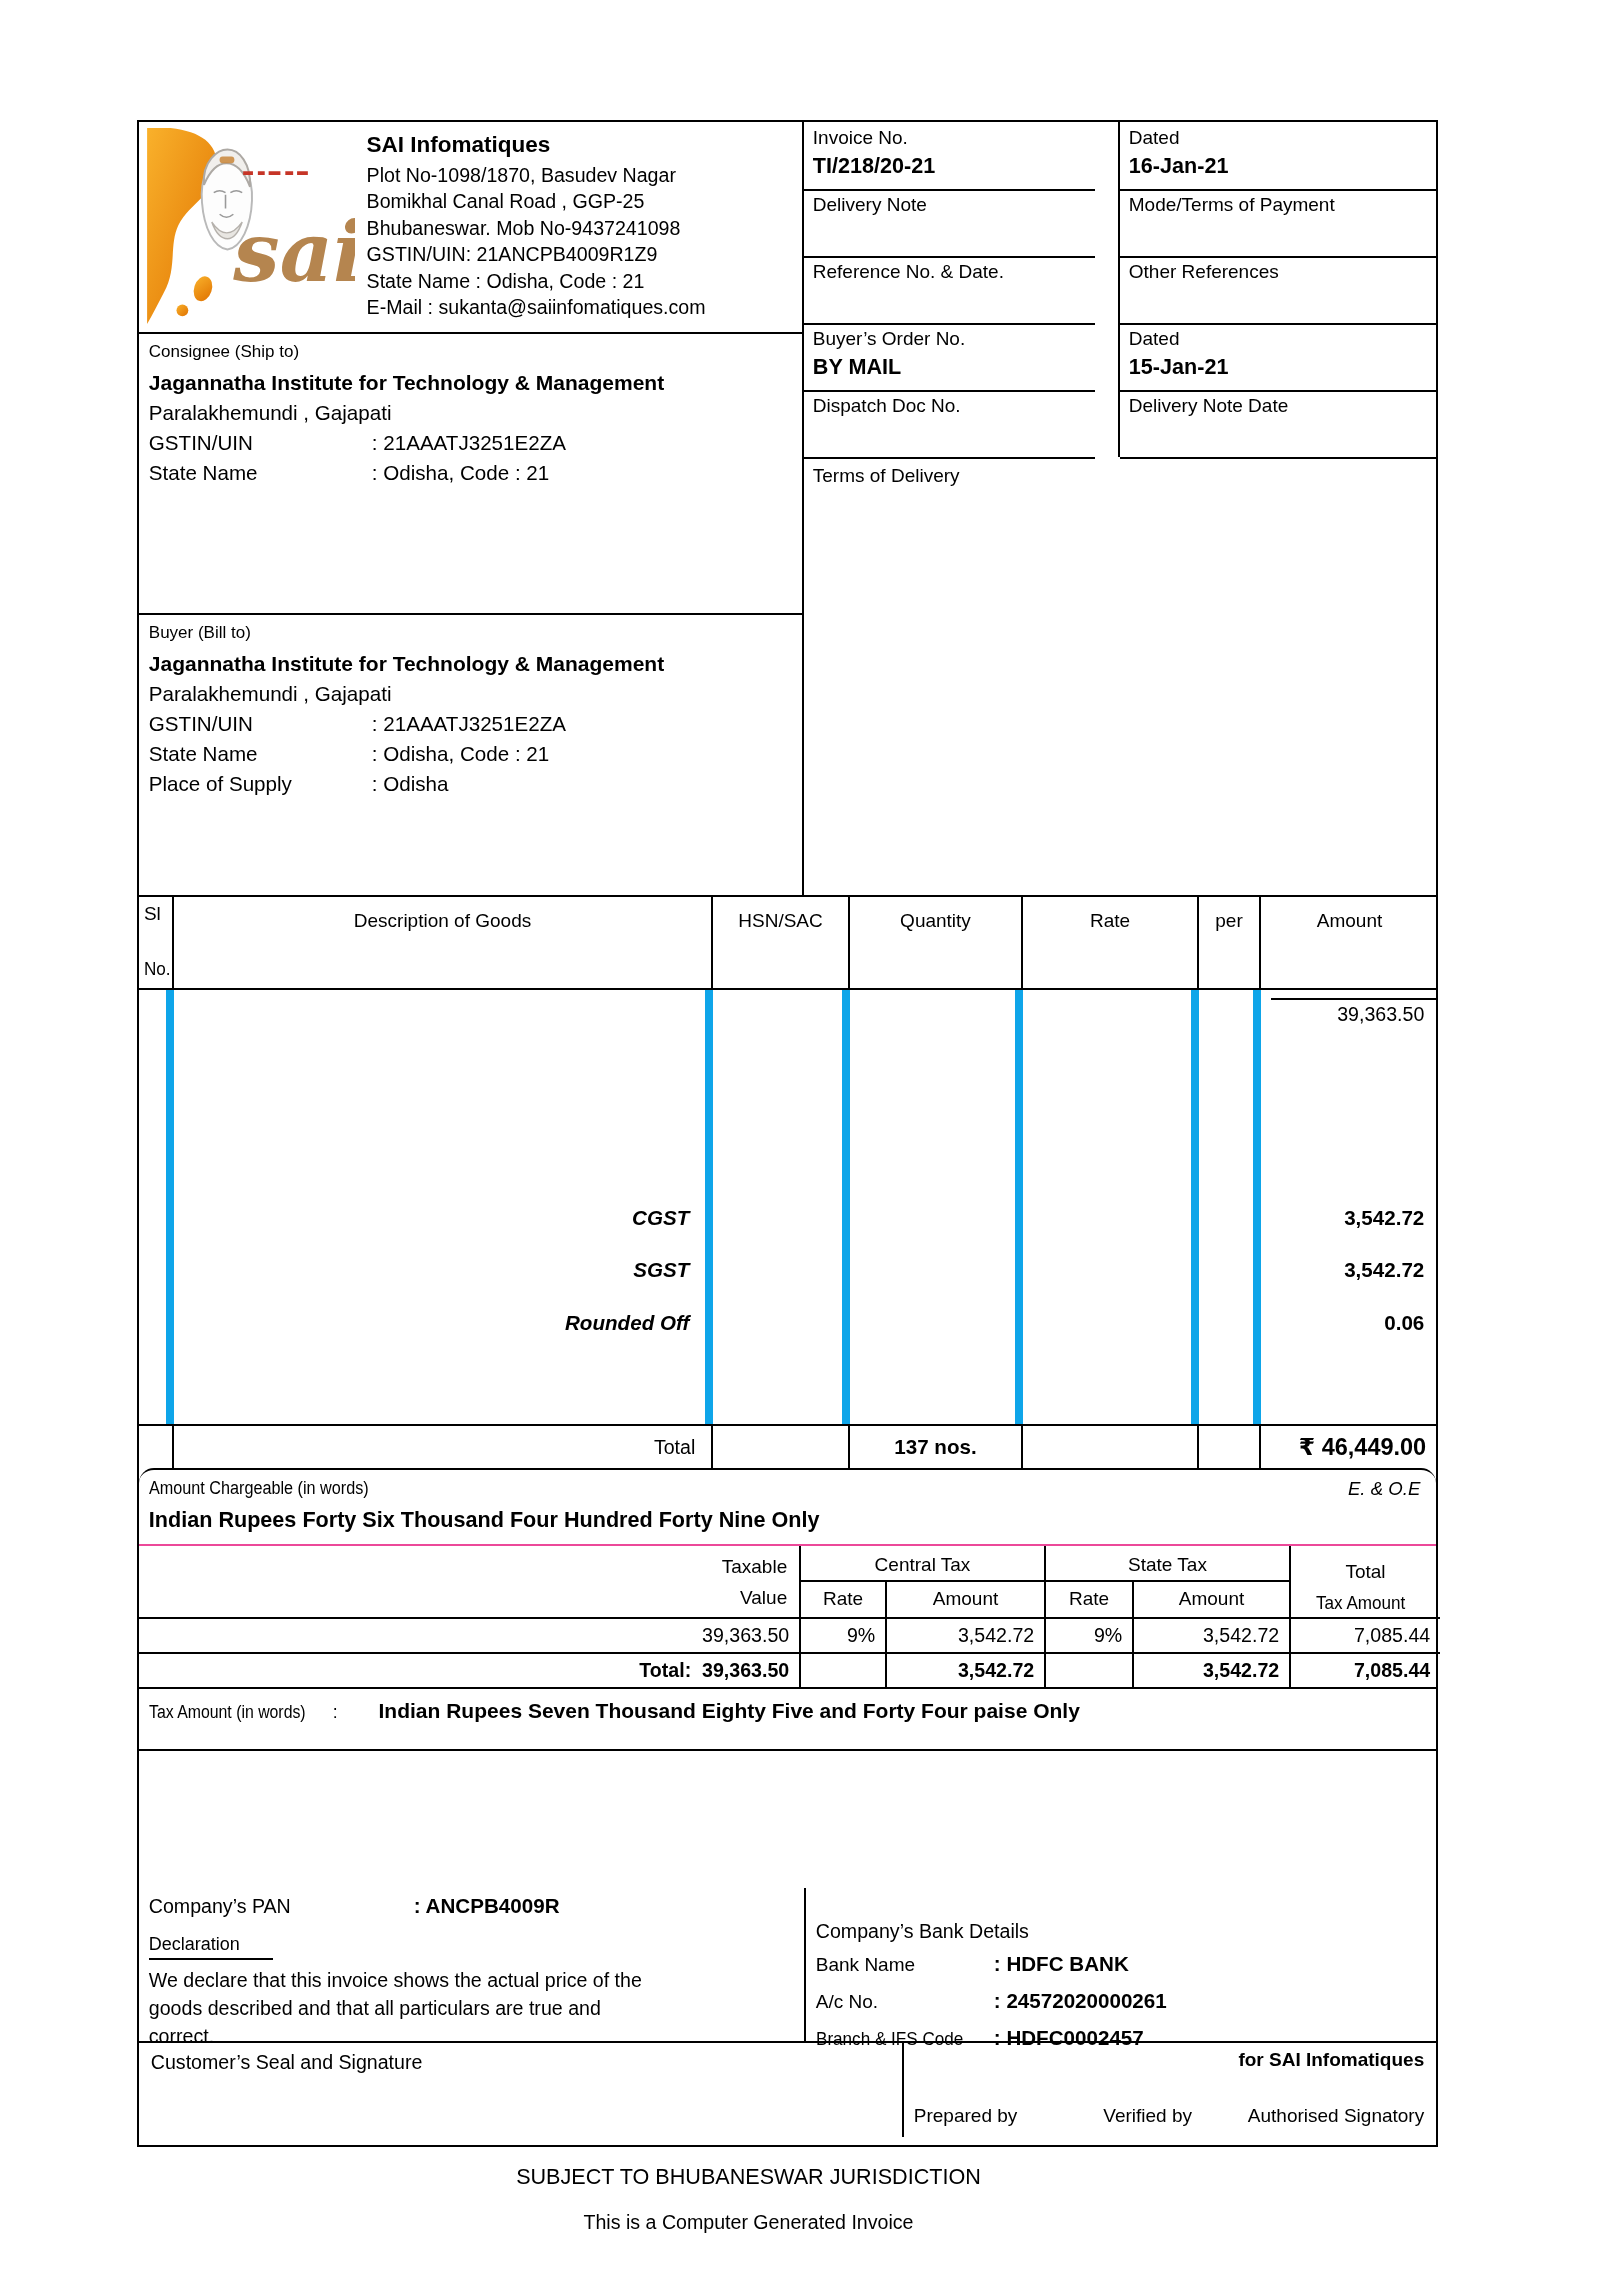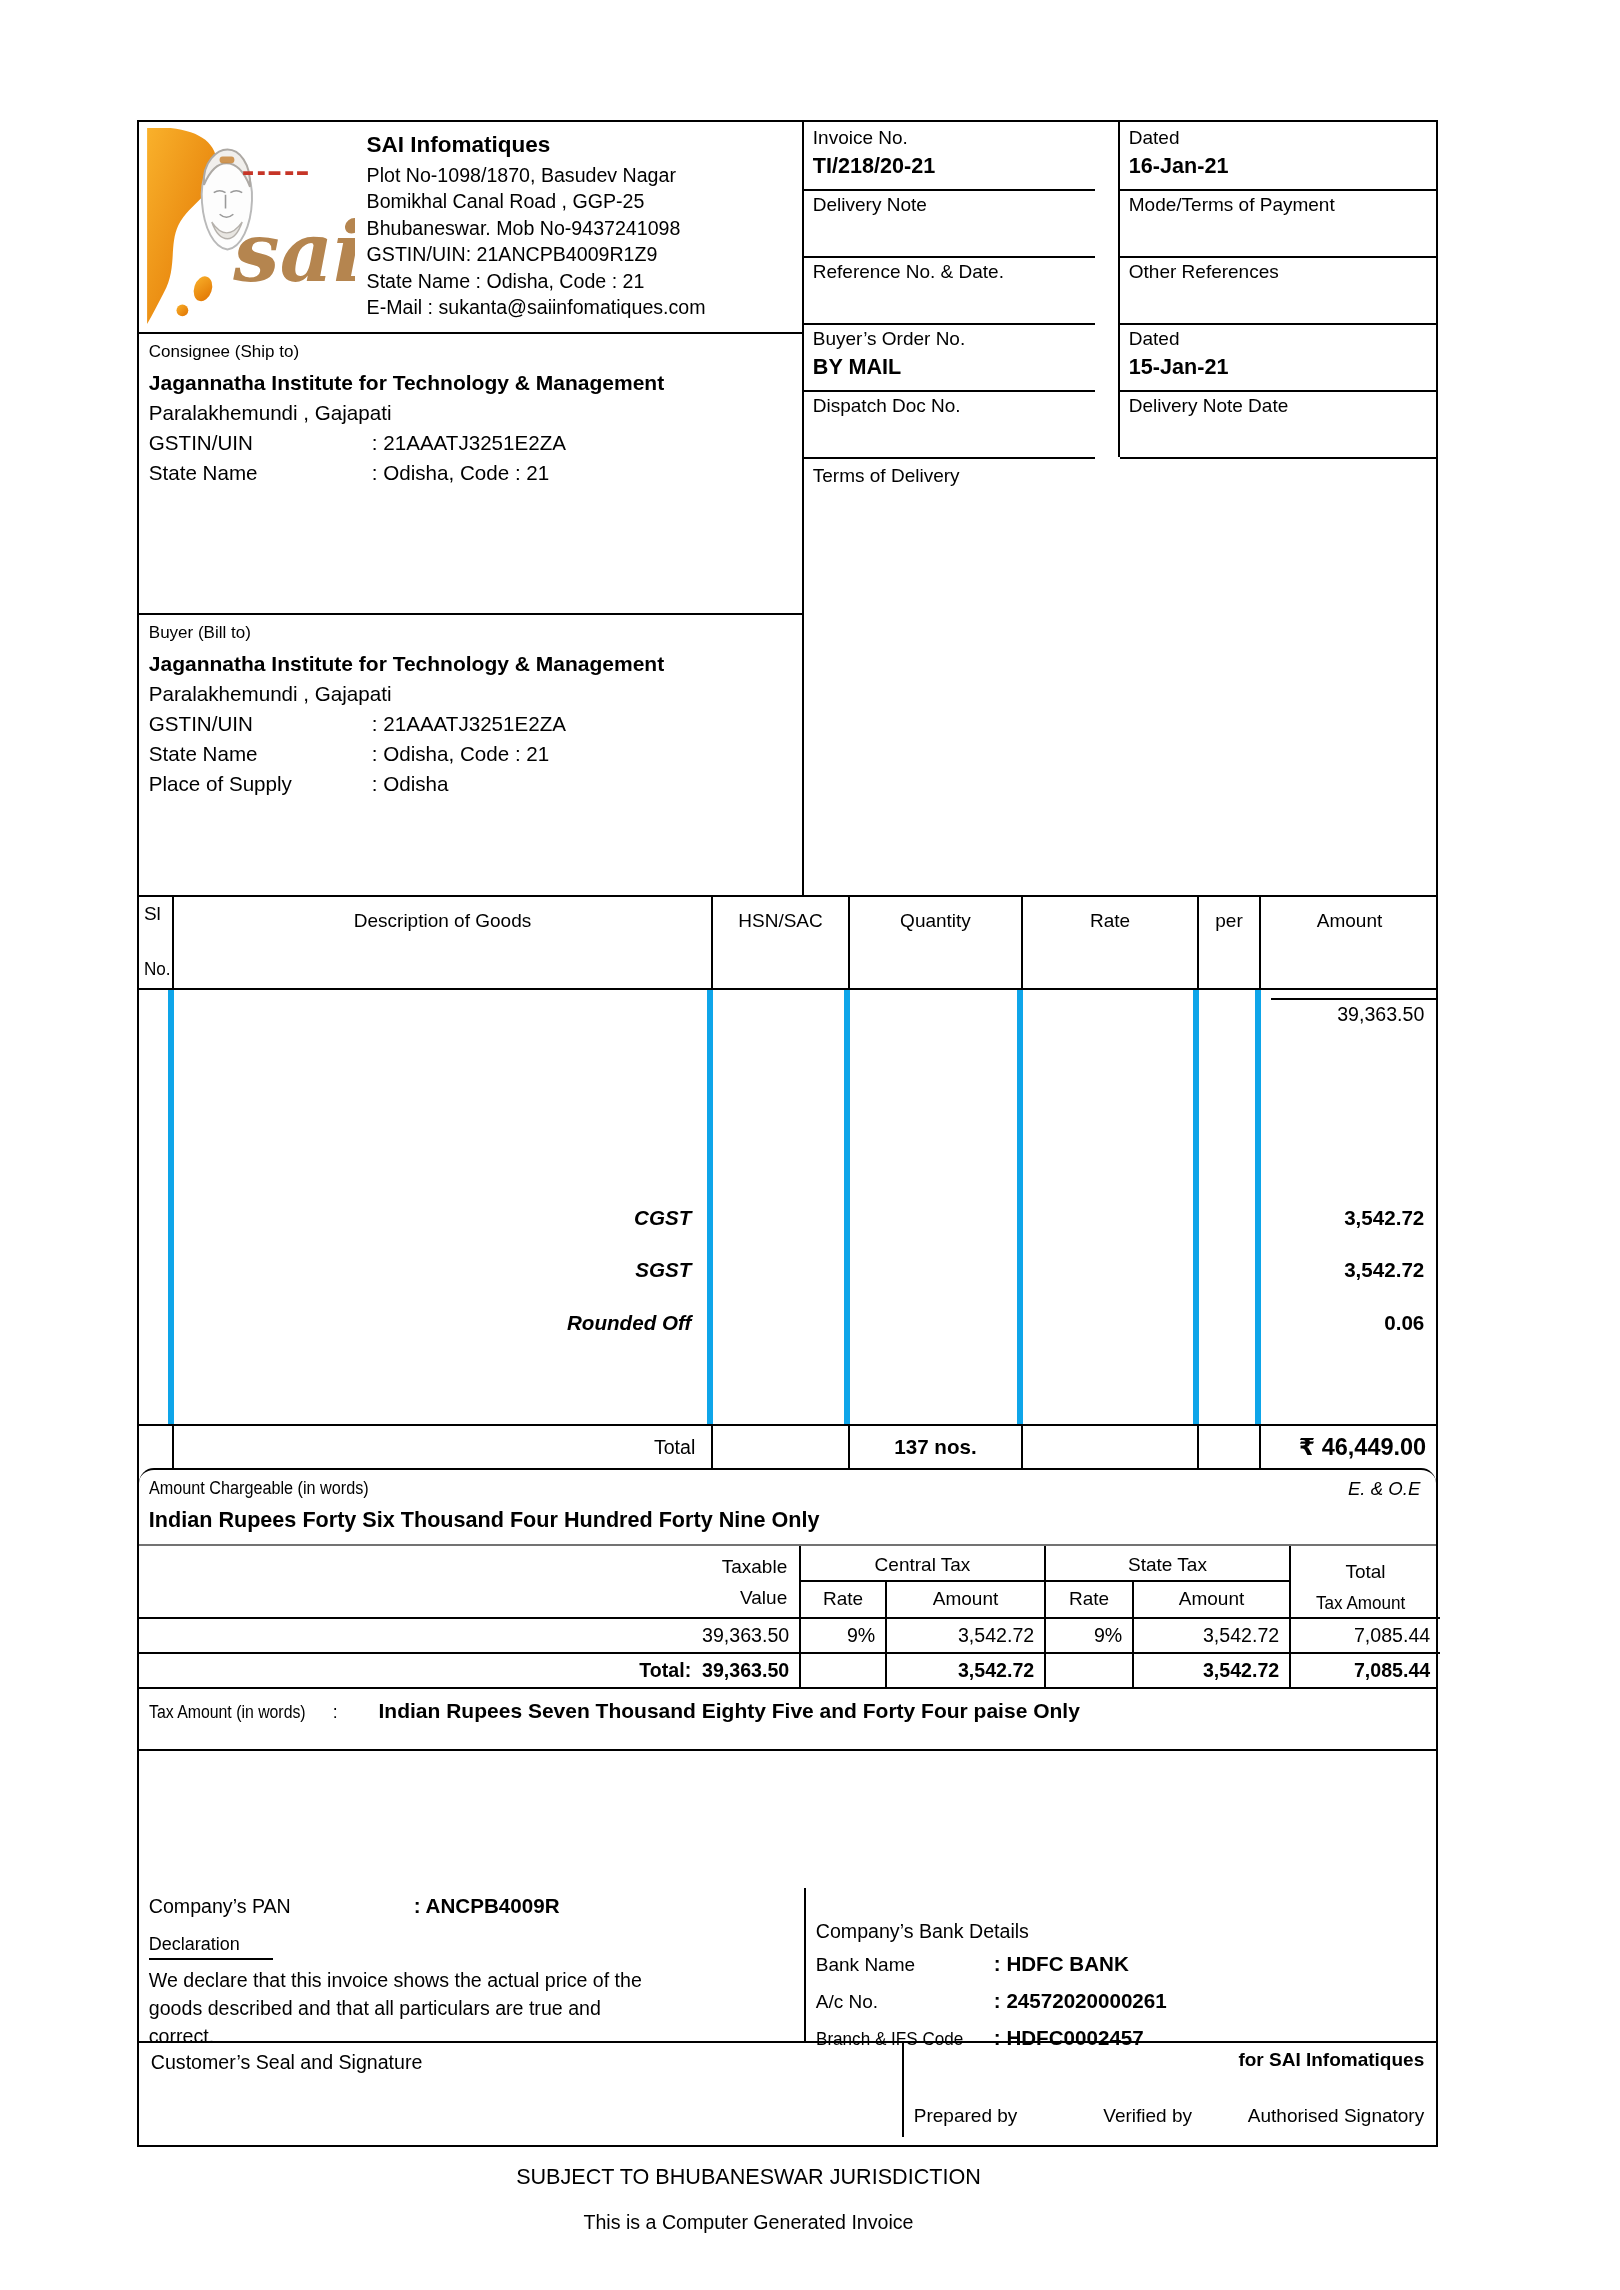--- a/index.html
+++ b/index.html
@@ -44,42 +44,42 @@
 
   
   .items{display:grid;border-top:2px solid #000;
          grid-template-columns:35px 539px 137px 173px 176px 62px 177px;
          grid-template-rows:93px 434px 44px;}
   .ih{border-bottom:2.9px solid #000;border-right:2px solid #000;text-align:center;
       padding-top:12.7px;font-size:19px;}
   .ih.last{border-right:none;}
   .ih-sl{display:flex;flex-direction:column;justify-content:space-between;
          align-items:flex-start;text-align:left;padding:5.9px 2px 7.8px 4.9px;}
-  .ib{border-right:6px solid #0ea5e9;position:relative;}
+  .ib{border-right:8px solid #0ea5e9;position:relative;}
   .ib.last{border-right:none;}
   .abs{position:absolute;}
   .desc-charge{right:15.7px;font-size:20.6px;font-weight:700;font-style:italic;}
   .amt-val{right:13.7px;font-size:20.6px;font-weight:700;}
   .bf-line{margin:7.8px 0 0 9.8px;border-top:2px solid #000;}
   .bf-amt{text-align:right;padding:2.9px 13.7px 0 0;font-size:19.6px;}
   .it{border-top:2px solid #000;border-right:2px solid #000;display:flex;align-items:center;}
   .it.last{border-right:none;}
   .it-desc{justify-content:flex-end;padding-right:15.7px;font-size:19.6px;}
   .it-qty{justify-content:center;font-weight:700;font-size:20.6px;}
   .it-amt{justify-content:flex-end;padding-right:11.8px;font-weight:700;font-size:23.5px;}
 
   
   .aw{height:76px;border-top:2px solid #000;padding:7.8px 11.8px 0 9.8px;border-radius:15px;}
   .aw-top{display:flex;justify-content:space-between;}
   .aw-label{font-size:18px;}
   .eoe{font-size:18.6px;font-style:italic;padding-right:3.9px;}
   .aw-words{font-size:21.6px;font-weight:700;margin-top:6.9px;}
 
   
-  .tax{display:grid;border-top:2px solid #737373;
+  .tax{display:grid;border-top:2px solid #ec4899;
        grid-template-columns:662px 86px 159px 88px 157px 149px;
        grid-template-rows:36px 35px 35px 35px;}
   .tx{font-size:19px;}
   .tx-taxable{grid-column:1;grid-row:1/3;border-right:2px solid #000;display:flex;
               flex-direction:column;align-items:flex-end;justify-content:center;
               padding-right:11.8px;line-height:31px;}
   .tx-central{grid-column:2/4;grid-row:1;border-right:2px solid #000;
               border-bottom:2px solid #000;text-align:center;padding-top:7.8px;}
   .tx-state{grid-column:4/6;grid-row:1;border-right:2px solid #000;
             border-bottom:2px solid #000;text-align:center;padding-top:7.8px;}

